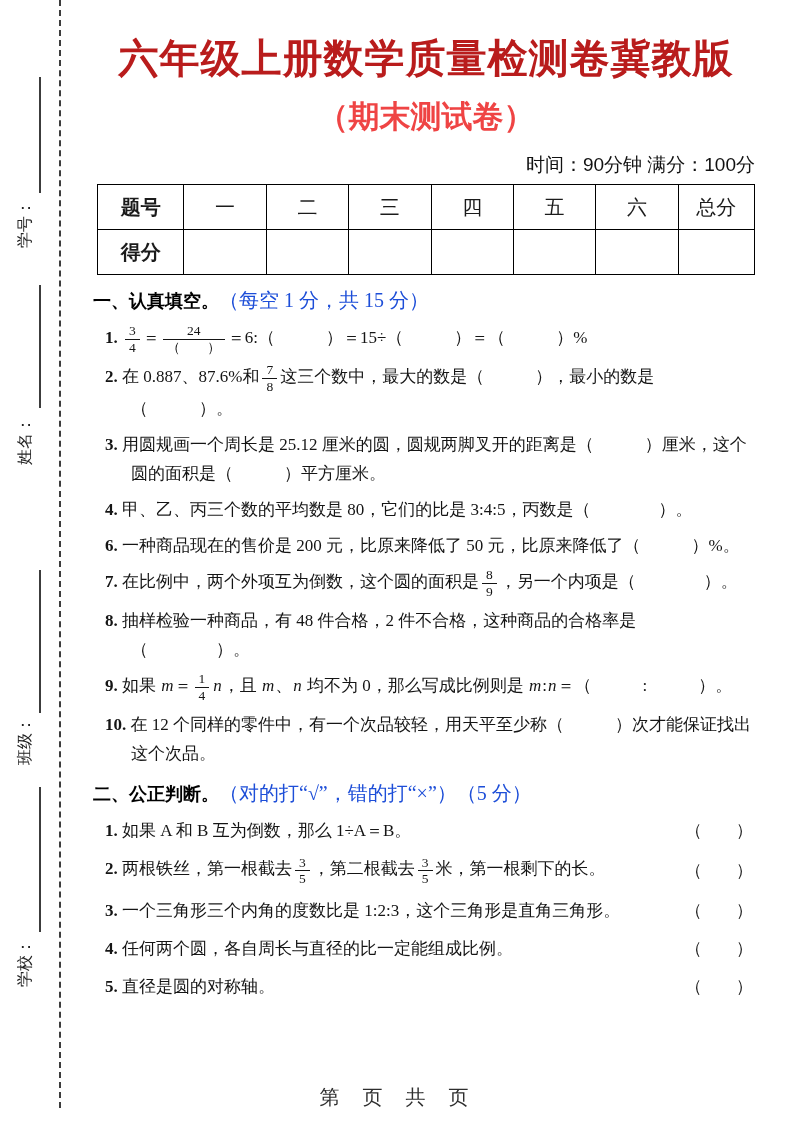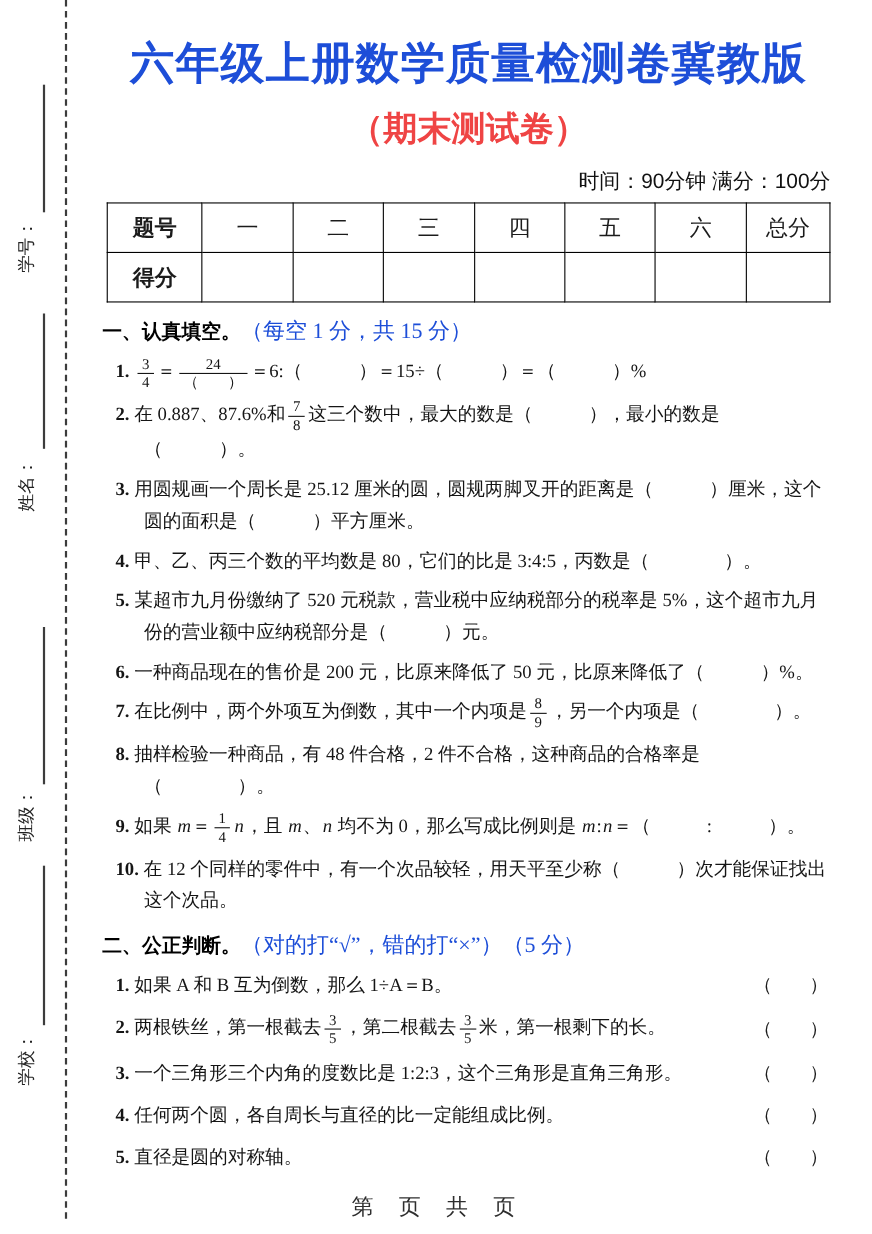--- a/index.html
+++ b/index.html
@@ -27,21 +27,21 @@
     font-family:"Liberation Serif","DejaVu Serif",serif;
   }
   
   .main{
     position:absolute;left:97px;top:0;width:658px;
   }
   .title{
     margin-top:34px;
     text-align:center;
     font-family:"Liberation Sans","DejaVu Sans",sans-serif;
-    font-weight:bold;font-size:40px;line-height:1.2;color:#1d4ed8;
+    font-weight:bold;font-size:40px;line-height:1.2;color:#b91c1c;
     letter-spacing:1px;
   }
   .subtitle{
     margin-top:14px;
     text-align:center;
     font-family:Liberation Sans, sans-serif;
     font-weight:bold;font-size:31px;color:#ef4444;
   }
   .meta{
     margin-top:14px;
@@ -166,23 +166,22 @@
       </table>
 
     <div class="sec-heading">
       <span class="h">一、认真填空。</span><span class="n">（每空 1 分，共 15 分）</span>
     </div>
 
     <div class="q"><span class="bold">1.</span><span> </span><span class="frac"><span class="num">3</span><span class="den">4</span></span><span>＝</span><span class="frac"><span class="num">24</span><span class="den">（　　）</span></span><span>＝6:（　　　）＝15÷（　　　）＝（　　　）%</span></div>
     <div class="q"><span class="bold">2.</span><span> 在 0.887、87.6%和</span><span class="frac"><span class="num">7</span><span class="den">8</span></span><span>这三个数中，最大的数是（　　　），最小的数是（　　　）。</span></div>
     <div class="q"><span class="bold">3.</span><span> 用圆规画一个周长是 25.12 厘米的圆，圆规两脚叉开的距离是（　　　）厘米，这个圆的面积是（　　　）平方厘米。</span></div>
     <div class="q"><span class="bold">4.</span><span> 甲、乙、丙三个数的平均数是 80，它们的比是 3:4:5，丙数是（　　　　）。</span></div>
-    <div class="q"><span class="bold">5.</span><span> 某超市九月份缴纳了 520 元税款，营业税中应纳税部分的税率是 5%，这个超市九月份的营业额中应纳税部分是（　　　）元。</span></div>
     <div class="q"><span class="bold">6.</span><span> 一种商品现在的售价是 200 元，比原来降低了 50 元，比原来降低了（　　　）%。</span></div>
-    <div class="q"><span class="bold">7.</span><span> 在比例中，两个外项互为倒数，其中一个内项是</span><span class="frac"><span class="num">8</span><span class="den">9</span></span><span>，另一个内项是（　　　　）。</span></div>
+    <div class="q"><span class="bold">7.</span><span> 在比例中，两个外项互为倒数，这个圆的面积是</span><span class="frac"><span class="num">8</span><span class="den">9</span></span><span>，另一个内项是（　　　　）。</span></div>
     <div class="q"><span class="bold">8.</span><span> 抽样检验一种商品，有 48 件合格，2 件不合格，这种商品的合格率是（　　　　）。</span></div>
     <div class="q"><span class="bold">9.</span><span> 如果 </span><i class="vr">m</i><span>＝</span><span class="frac"><span class="num">1</span><span class="den">4</span></span><i class="vr">n</i><span>，且 </span><i class="vr">m</i><span>、</span><i class="vr">n</i><span> 均不为 0，那么写成比例则是 </span><i class="vr">m</i><span>:</span><i class="vr">n</i><span>＝（　　　:　　　）。</span></div>
     <div class="q"><span class="bold">10.</span><span> 在 12 个同样的零件中，有一个次品较轻，用天平至少称（　　　）次才能保证找出这个次品。</span></div>
 
     <div class="sec-heading">
       <span class="h">二、公正判断。</span><span class="n">（对的打“√”，错的打“×”）（5 分）</span>
     </div>
 
     <div class="tf">
       <div class="q"><span class="bold">1.</span><span> 如果 A 和 B 互为倒数，那么 1÷A＝B。</span></div>

